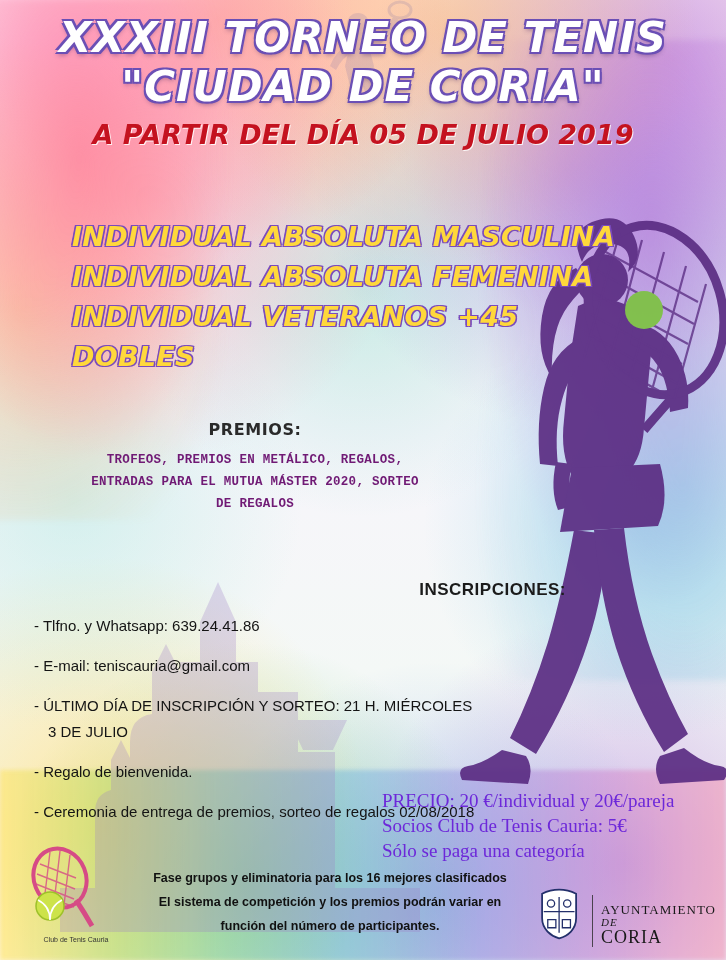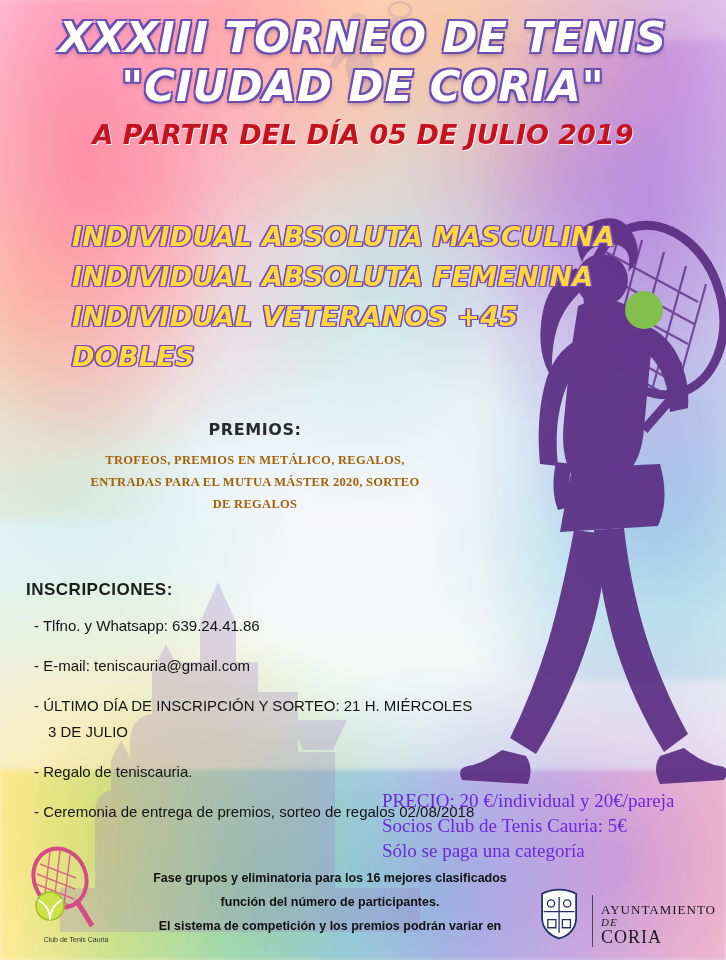--- a/index.html
+++ b/index.html
@@ -157,37 +157,37 @@
   .prizes-title {
     margin: 0 0 10px 0;
     font-family: "DejaVu Sans", sans-serif;
     font-weight: bold;
     font-size: 16px;
     letter-spacing: 0.6px;
     color: #2a2a2a;
   }
   .prizes-body {
     margin: 0;
-    font-family: Liberation Serif, serif;
+    font-family: Liberation Mono, monospace;
     font-weight: bold;
     font-size: 12.5px;
     line-height: 22px;
     letter-spacing: 0.3px;
-    color: #a16207;
+    color: #701a75;
   }
 
   .inscriptions {
     position: absolute;
     left: 26px; top: 580px;
     width: 540px;
     z-index: 6;
   }
   .inscriptions-title {
     margin: 0 0 16px 0;
-    text-align: left;
+    text-align: right;
     font-family: "Liberation Sans", sans-serif;
     font-weight: bold;
     font-size: 17px;
     color: #1b1b1b;
     letter-spacing: 0.5px;
   }
   .ins-line {
     margin: 0 0 20px 0;
     font-family: "Liberation Sans", sans-serif;
     font-size: 15px;
@@ -342,34 +342,34 @@
     <p class="prizes-body">ENTRADAS PARA EL MUTUA MÁSTER 2020, SORTEO</p>
     <p class="prizes-body">DE REGALOS</p>
   </div>
 
   <div class="inscriptions">
     <p class="inscriptions-title">INSCRIPCIONES:</p>
     <p class="ins-line">- Tlfno. y Whatsapp:   639.24.41.86</p>
     <p class="ins-line">- E-mail: teniscauria@gmail.com</p>
     <p class="ins-line">- ÚLTIMO DÍA DE INSCRIPCIÓN Y SORTEO: 21 H. MIÉRCOLES</p>
     <p class="ins-line sub">3 DE JULIO</p>
-    <p class="ins-line">-  Regalo de teniscauria.</p>
+    <p class="ins-line">-  Regalo de bienvenida.</p>
     <p class="ins-line">- Ceremonia de entrega de premios, sorteo de regalos 02/08/2018</p>
   </div>
 
   <div class="price-block">
     <div>PRECIO: 20 €/individual y 20€/pareja</div>
     <div>Socios Club de Tenis Cauria: 5€</div>
     <div>Sólo se paga una categoría</div>
   </div>
 
   <div class="footer-note">
     <div>Fase grupos y eliminatoria para los 16 mejores clasificados</div>
+    <div>El sistema de competición y los premios podrán variar  en</div>
     <div>función del número de participantes.</div>
-    <div>El sistema de competición y los premios podrán variar  en</div>
   </div>
 
   <div class="club-logo">
     <svg width="120" height="92" viewBox="0 0 120 92">
       <ellipse cx="44" cy="34" rx="26" ry="30" fill="none" stroke="#d64b86" stroke-width="4" transform="rotate(-22 44 34)"></ellipse>
       <g stroke="#d64b86" stroke-width="1.4" opacity="0.8">
         <path d="M24 20 l36 14 M21 30 l38 15 M20 40 l38 15 M24 50 l34 13"></path>
         <path d="M34 8 l-6 50 M44 7 l-6 52 M54 11 l-6 50"></path>
       </g>
       <path d="M60 56 q8 12 16 26" stroke="#d64b86" stroke-width="5" fill="none"></path>

